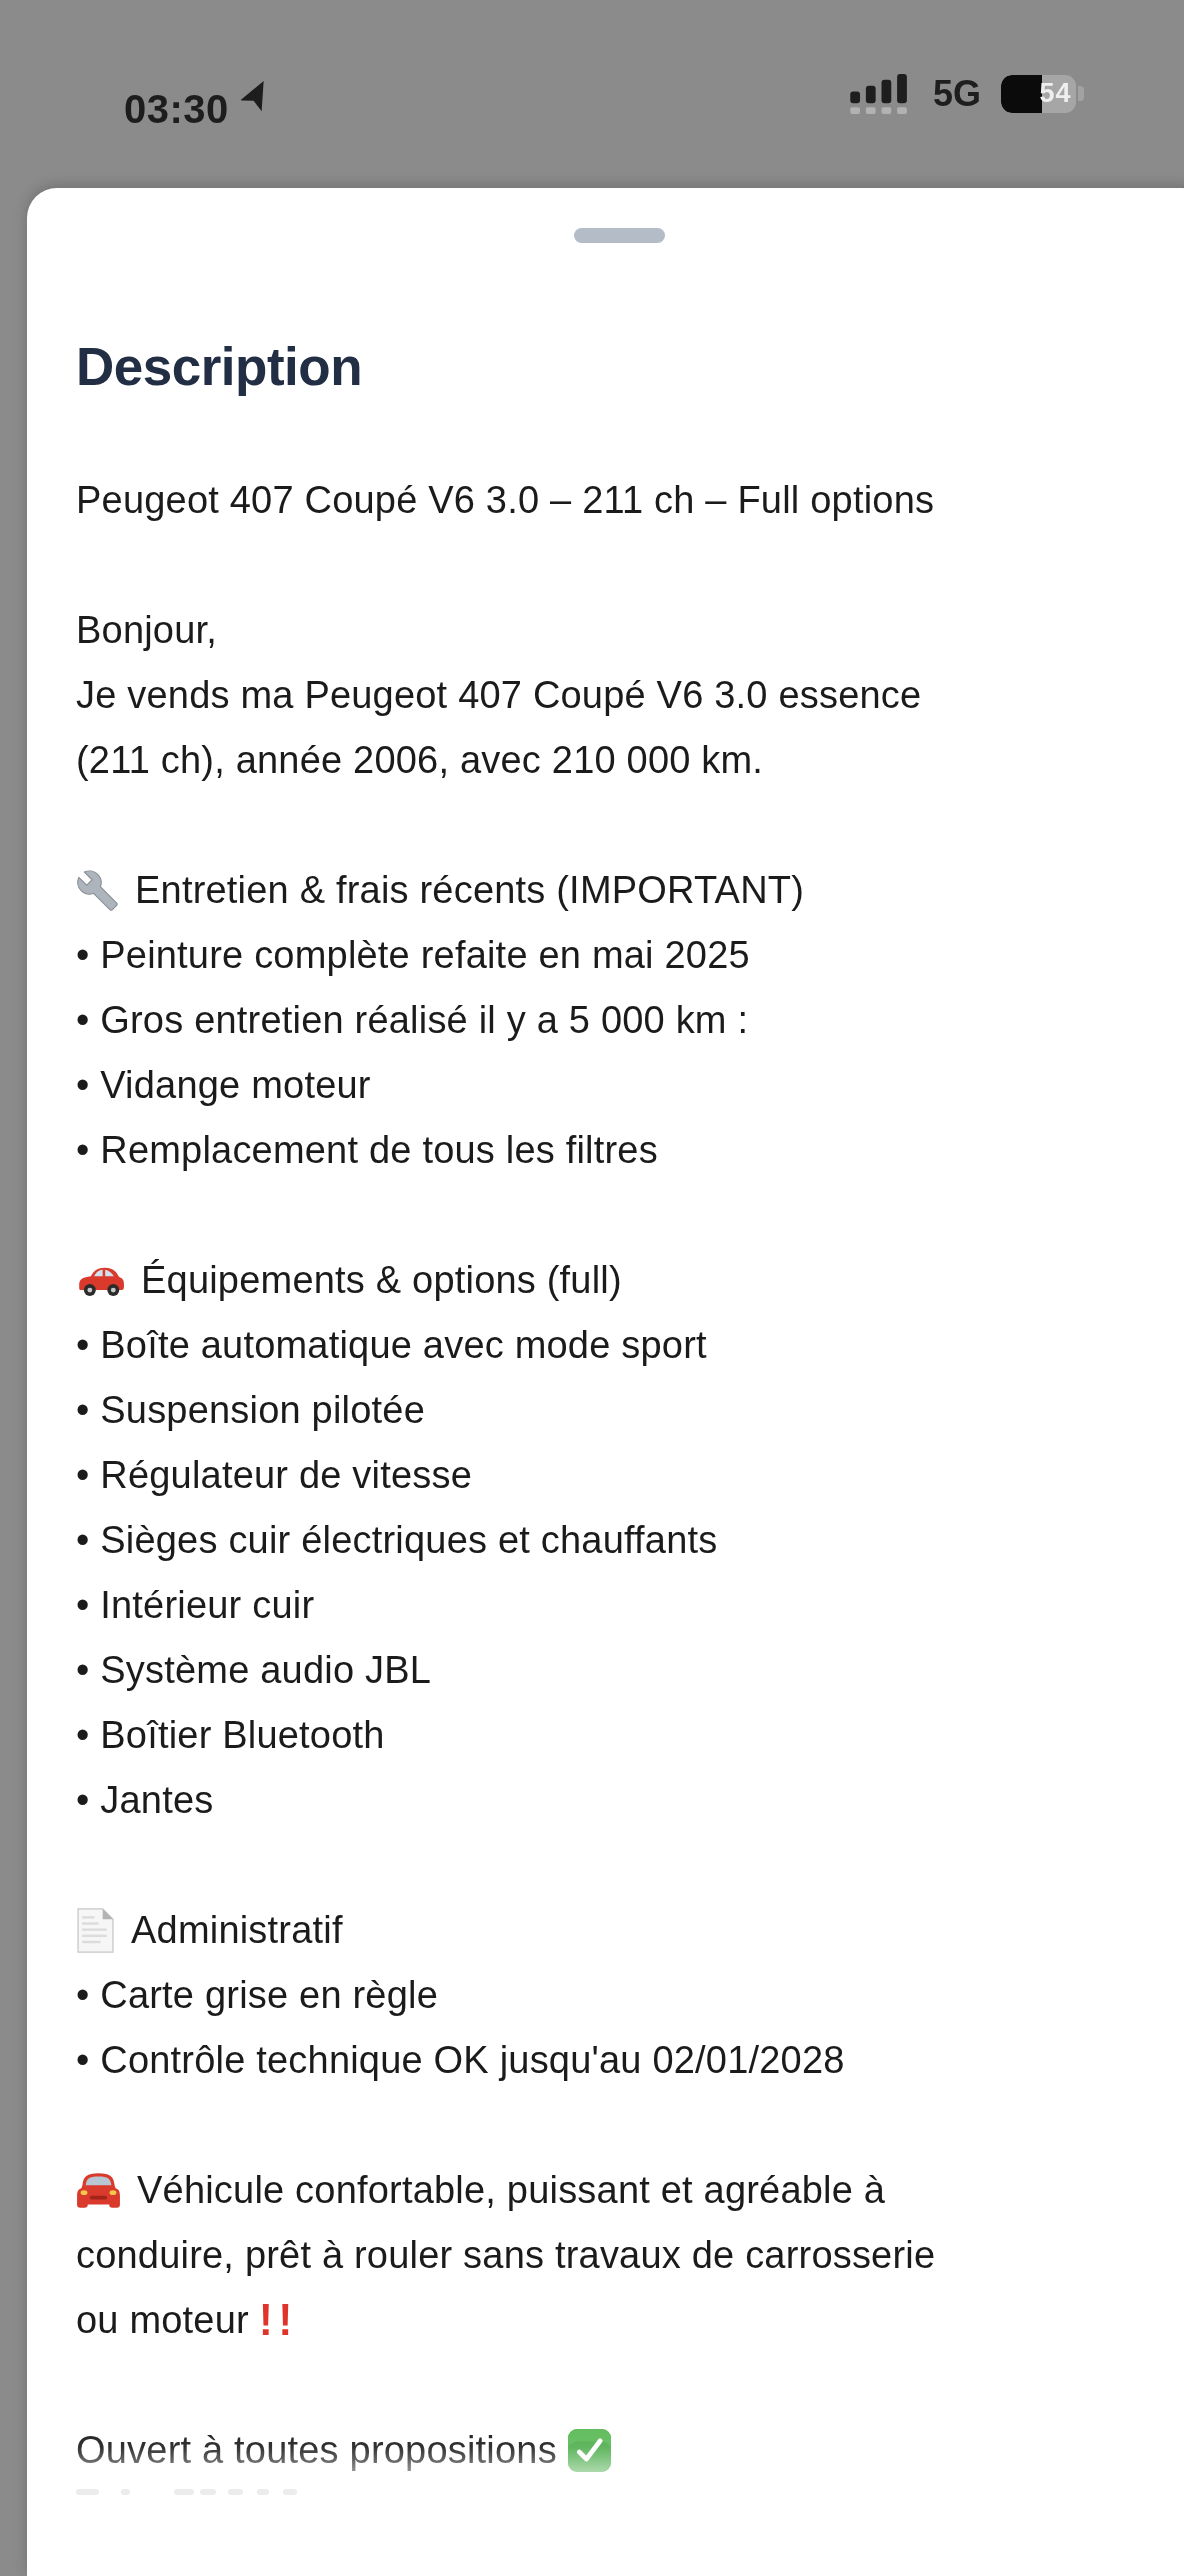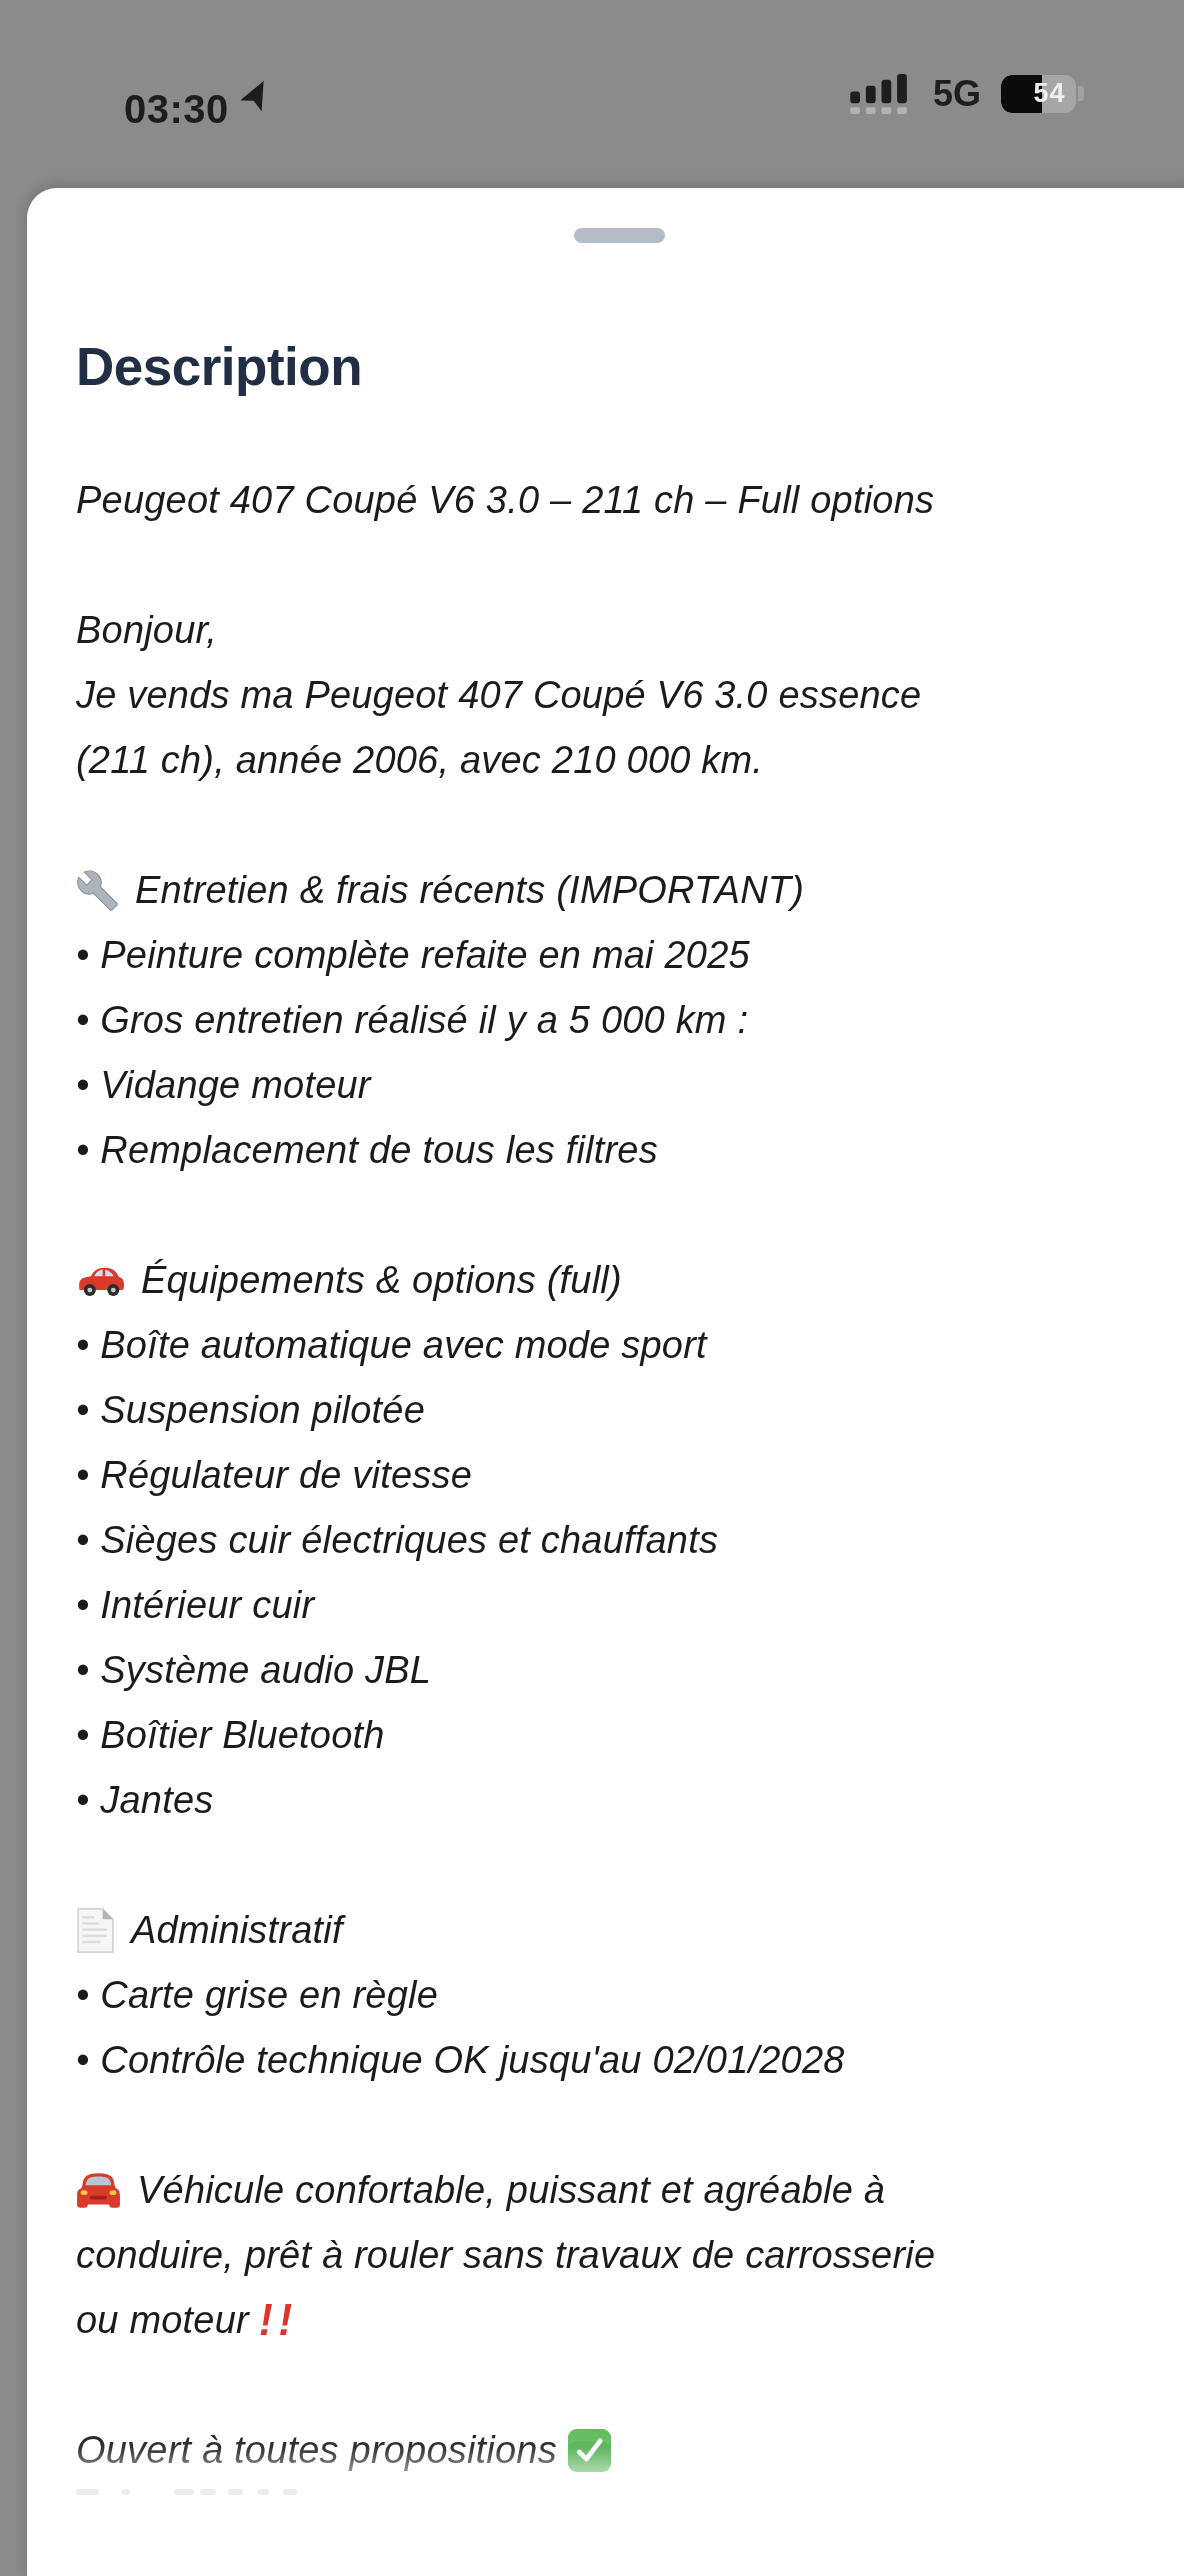--- a/index.html
+++ b/index.html
@@ -10,29 +10,29 @@
   }
   
   .backdrop{position:absolute;top:0;left:0;width:1185px;height:188px;background:#8b8b8b;}
   .sb-left{position:absolute;top:69px;left:124px;display:flex;align-items:center;gap:12px;height:49px;}
   .sb-time{font-size:40px;font-weight:700;color:#1d1d1d;letter-spacing:0.5px;margin-top:32px;}
   .sb-right{position:absolute;top:71px;right:101px;display:flex;align-items:center;gap:20px;height:45px;}
   .sb-net{font-size:36px;font-weight:600;color:#1e1e1e;}
   .battery{display:flex;align-items:center;}
   .bat-body{position:relative;width:75px;height:38px;border-radius:11px;background:#a6a6a6;overflow:hidden;}
   .bat-fill{position:absolute;left:0;top:0;bottom:0;background:#0b0b0b;border-radius:11px 0 0 11px;}
-  .bat-num{position:absolute;left:11px;top:0;width:100%;height:100%;display:flex;align-items:center;justify-content:center;
+  .bat-num{position:absolute;left:17px;top:0;width:100%;height:100%;display:flex;align-items:center;justify-content:center;
     font-size:27px;font-weight:700;color:#efefef;letter-spacing:1px;}
   .bat-cap{width:6px;height:15px;margin-left:2px;border-radius:0 4px 4px 0;background:#a2a2a2;}
   
   .sheet{position:absolute;top:188px;left:0;width:1185px;height:2388px;background:#ffffff;
     border-radius:30px 30px 0 0;box-shadow:0 -3px 14px rgba(0,0,0,.18);margin-left:27px;}
   .handle{position:absolute;top:40px;left:547px;width:91px;height:15px;border-radius:8px;background:#b4bcc8;}
   .title{position:absolute;top:148px;left:49px;font-size:53px;font-weight:700;color:#222e44;letter-spacing:-0.5px;}
-  .lines{position:absolute;top:280px;left:49px;right:30px;font-style:italic;}
+  .lines{position:absolute;top:280px;left:49px;right:30px;}
   .line{height:65px;display:flex;align-items:center;font-size:38px;color:#1b1b1b;letter-spacing:0.2px;white-space:nowrap;}
   .ico{display:inline-flex;align-items:center;margin-right:16px;flex:none;}
   .ico--suffix{margin-right:0;margin-left:10px;}
   .dblx{color:#e0332a;font-weight:800;font-size:41px;letter-spacing:6px;transform:scaleY(1.08);display:inline-block;}
   .line.faded{
     -webkit-mask-image:linear-gradient(to bottom, rgba(0,0,0,1) 0%, rgba(0,0,0,.9) 45%, rgba(0,0,0,.28) 100%);
             mask-image:linear-gradient(to bottom, rgba(0,0,0,1) 0%, rgba(0,0,0,.9) 45%, rgba(0,0,0,.28) 100%);
   }
   .remnant{height:64px;display:flex;align-items:flex-start;padding-top:6px;}
   .remnant i{display:block;height:6px;border-radius:3px;background:#ececec;}

